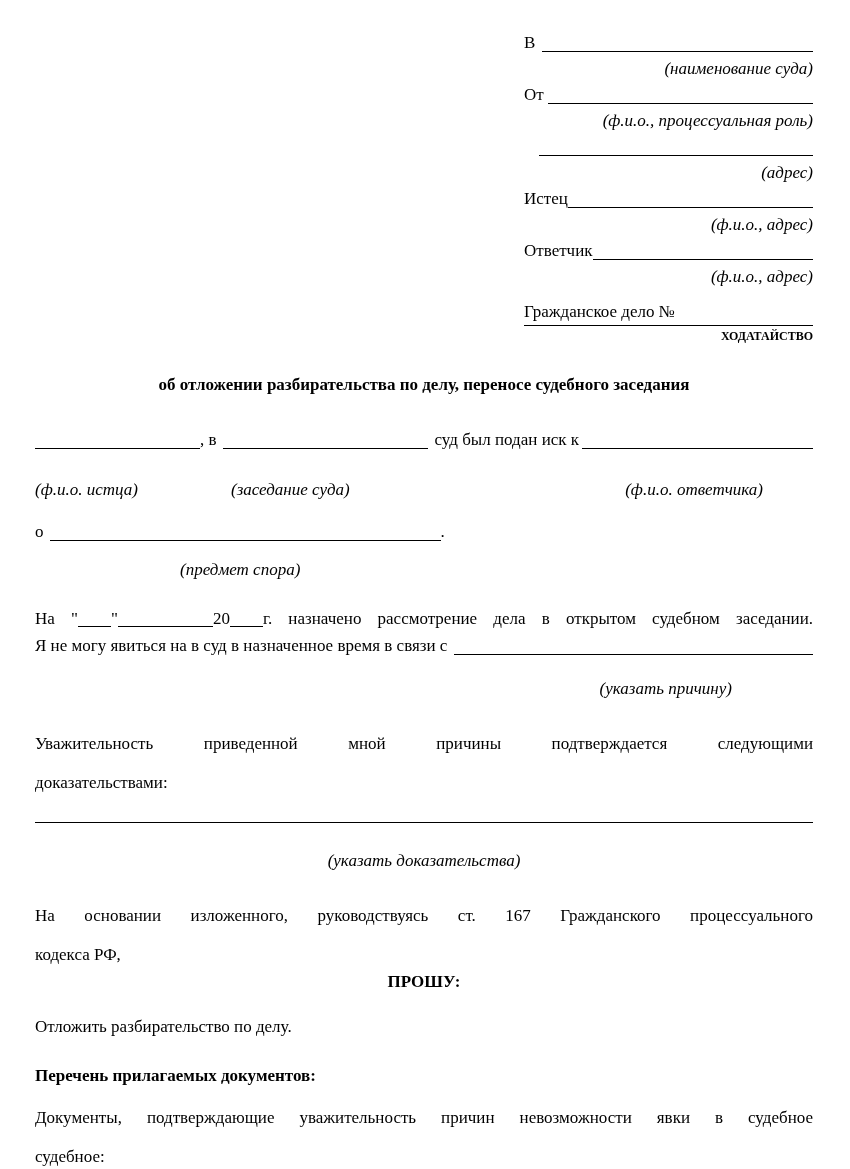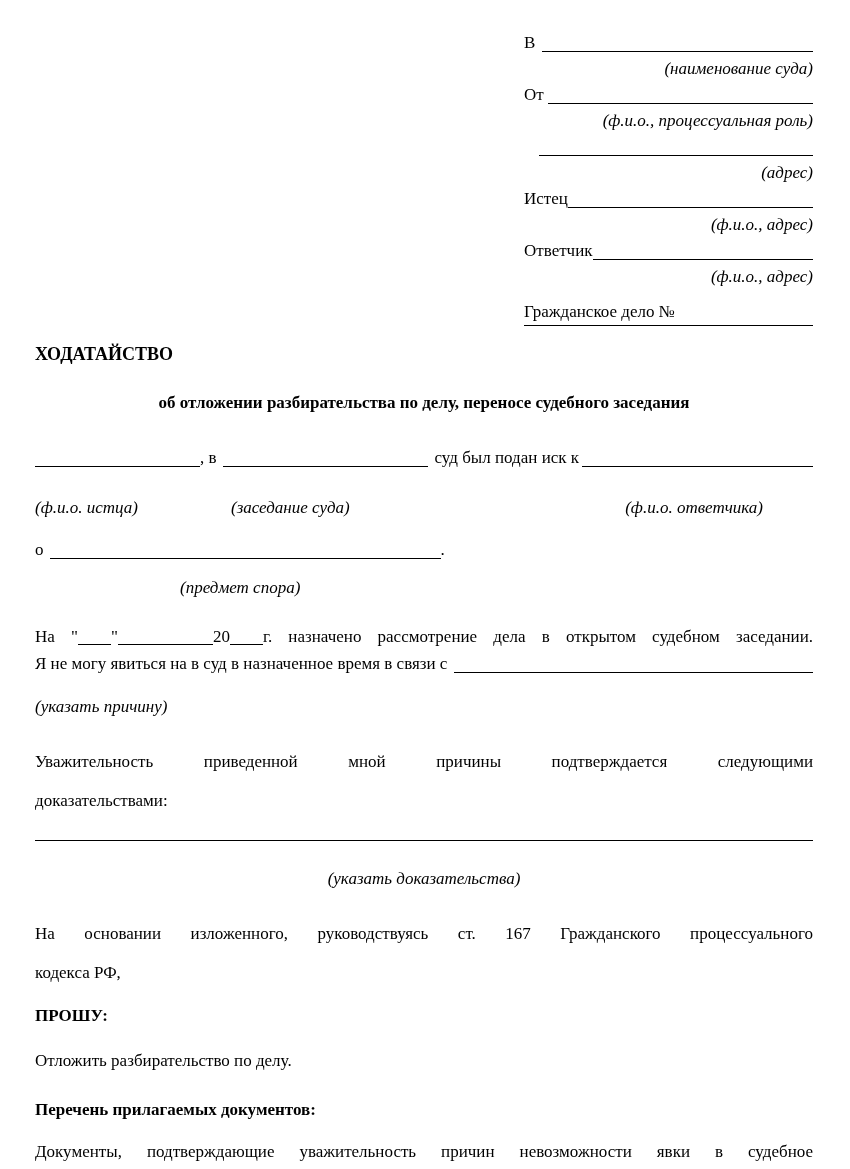--- a/index.html
+++ b/index.html
@@ -21,21 +21,21 @@
   .h-row { display: flex; height: 26px; line-height: 26px; }
   .h-label { white-space: pre; }
   .h-line { flex: 1; border-bottom: 1px solid #000; margin-bottom: 4px; }
   .ml7 { margin-left: 7px; }
   .ml4 { margin-left: 4px; }
   .ml15 { margin-left: 15px; }
   .h-hint { height: 26px; line-height: 26px; text-align: right; font-style: italic; }
   .case-row { margin-top: 9px; flex-direction: column; }
 
   
-  .title { margin-top: 18px; text-align: left; font-weight: bold; font-size: 18px; line-height: 22px; }
+  .title { text-align: right; font-weight: bold; font-size: 12px; line-height: 22px; }
   .subtitle { margin-top: 27px; text-align: center; font-weight: bold; font-size: 17px; line-height: 22px; }
 
   
   .fline { display: flex; line-height: 27px; }
   .fline .blank { border-bottom: 1px solid #000; margin-bottom: 4px; }
   .fline .txt { white-space: pre; }
   .grow { flex: 1; }
 
   .p-intro { margin-top: 30px; }
   .b165 { width: 165px; }
@@ -54,29 +54,29 @@
 
   .hint-subject { margin-top: 14px; padding-left: 145px; font-style: italic; line-height: 22px; }
 
   .jline { text-align: justify; text-align-last: justify; line-height: 27px; }
   .nline { line-height: 27px; margin-top: 12px; }
   .p-hearing1 { margin-top: 24px; }
   .iblank { display: inline-block; border-bottom: 1px solid #000; vertical-align: -3px; }
   .ib33 { width: 33px; }
   .ib95 { width: 95px; }
 
-  .hint-reason { margin-top: 19px; padding-right: 81px; font-style: italic; line-height: 22px; }
+  .hint-reason { margin-top: 19px; text-align: right; padding-right: 81px; font-style: italic; line-height: 22px; }
 
   .p-evidence1 { margin-top: 30px; }
   .rule { margin-top: 26px; border-top: 1px solid #000; height: 0; }
   .hint-evidence { margin-top: 27px; text-align: center; font-style: italic; line-height: 22px; }
 
   .p-basis1 { margin-top: 30px; }
 
-  .request-heading { margin-top: 16px; font-weight: bold; line-height: 27px; }
+  .request-heading { text-align: center; font-weight: bold; line-height: 27px; }
   .request-text { margin-top: 18px; line-height: 27px; }
 
   .attachments-heading { margin-top: 22px; font-weight: bold; line-height: 27px; }
   .p-docs1 { margin-top: 15px; }
 </style>
 </head>
 <body>
 
 <div class="page">
 

